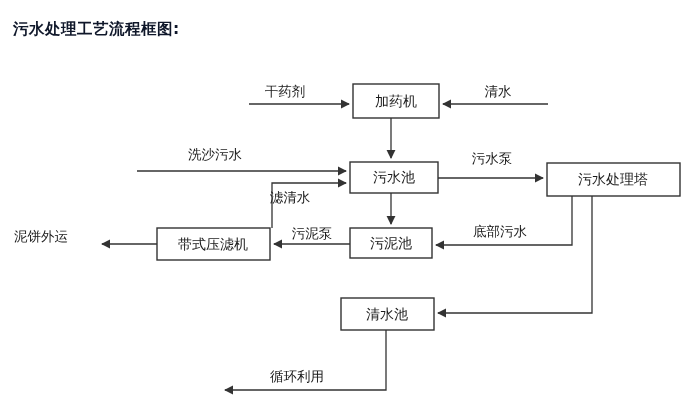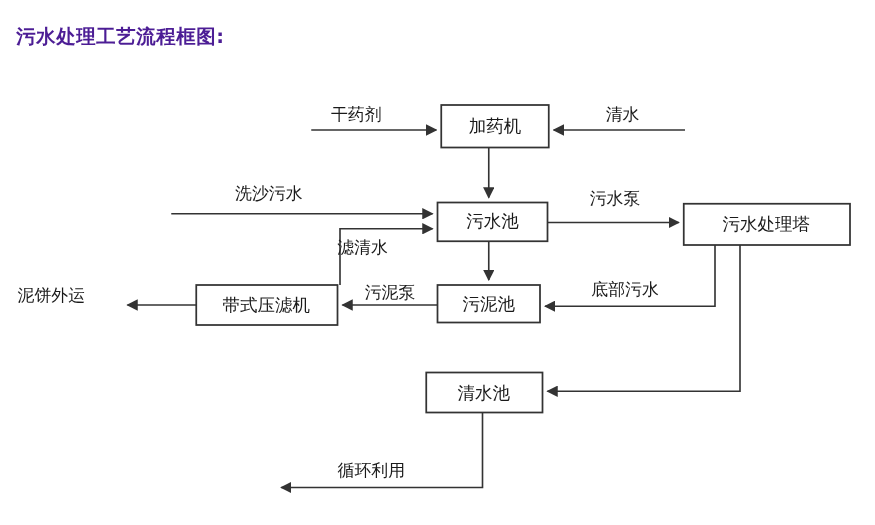--- a/index.html
+++ b/index.html
@@ -13,21 +13,21 @@
     position: relative;
     overflow: hidden;
     font-family: "DejaVu Sans", "Liberation Sans", sans-serif;
   }
   #page-title {
     position: absolute;
     left: 13px;
     top: 19px;
     font-size: 15.5px;
     font-weight: bold;
-    color: #4c1d95;
+    color: #0f172a;
     letter-spacing: 0.5px;
     white-space: nowrap;
   }
   #flowchart {
     position: absolute;
     left: 0;
     top: 0;
     width: 700px;
     height: 420px;
   }

